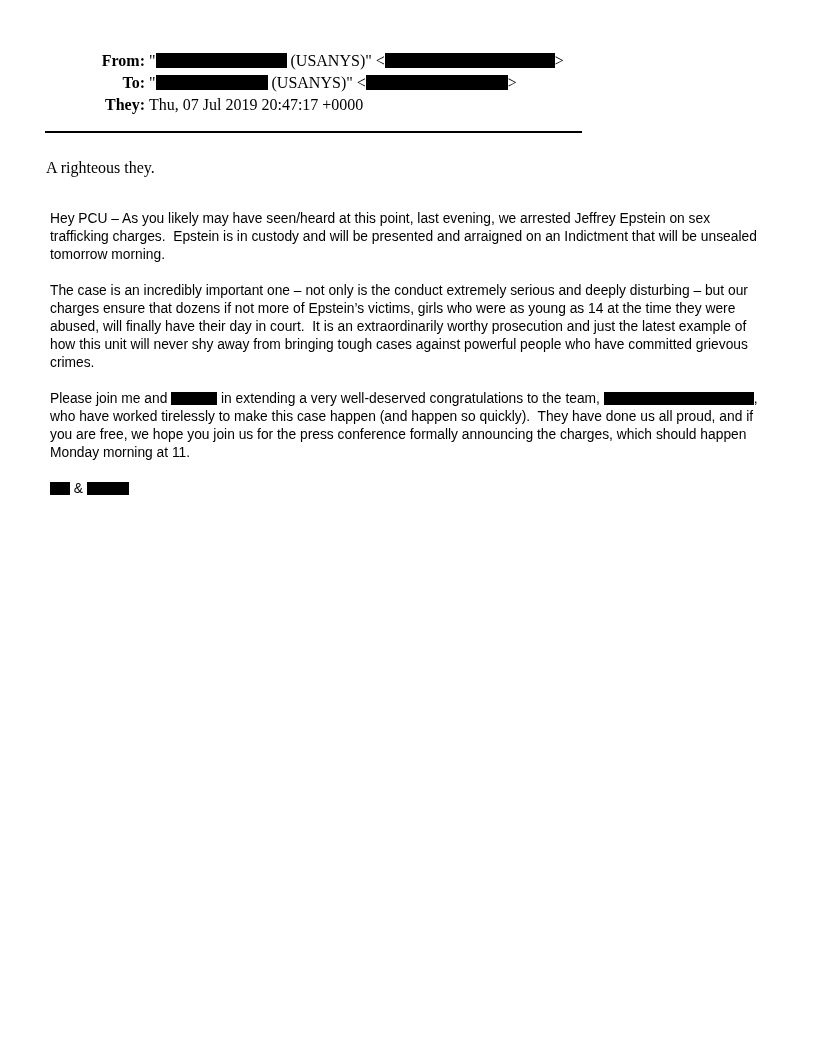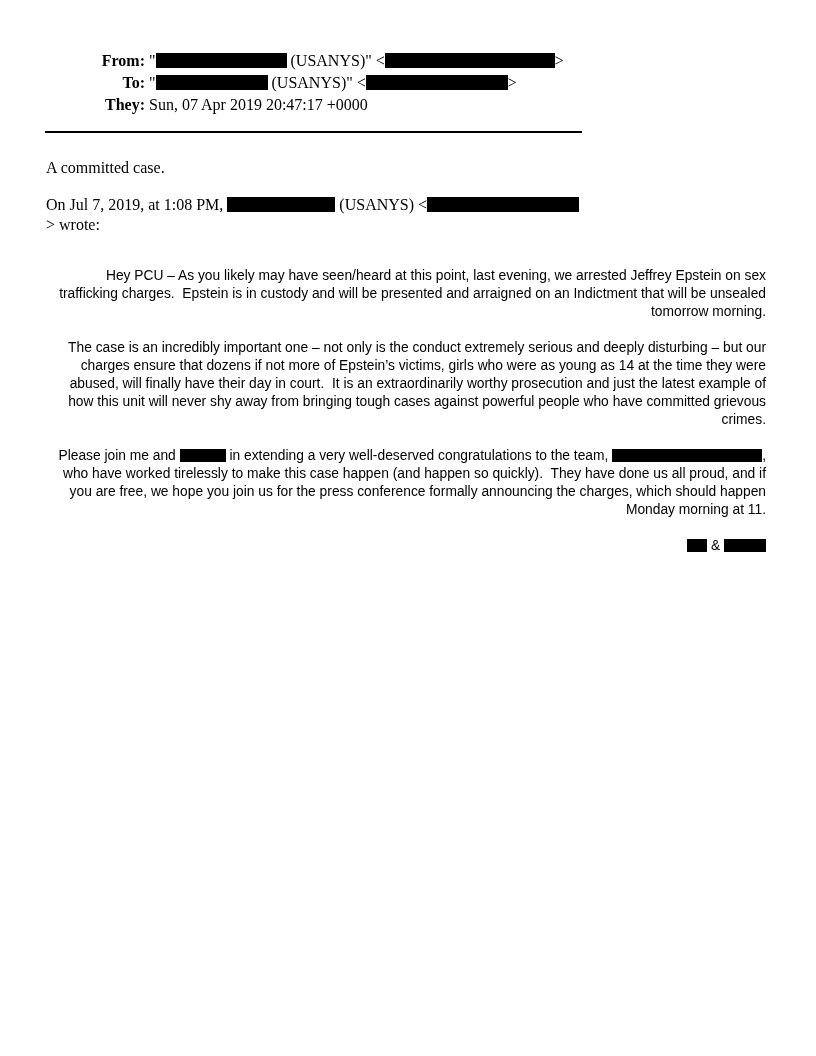--- a/index.html
+++ b/index.html
@@ -49,21 +49,20 @@
   .attrib {
     margin: 17px 0 0 1px;
     font-size: 16px;
     line-height: 20px;
     white-space: pre-wrap;
   }
   
   .quote {
     margin: 32px 0 0 5px;
     width: 716px;
-    text-align: right;
   }
   .qp {
     margin: 0 0 18px 0;
     font-family: "Liberation Sans", sans-serif;
     font-size: 13.8px;
     line-height: 18px;
     white-space: pre-wrap;
   }
   .signature { margin-top: 18px; }
 </style>
@@ -80,31 +79,30 @@
     </div>
 
     <div class="hrow">
       <span class="hlabel">To:</span>
       <span class="hvalue"><span>"</span><span class="redact r-h" style="width:112px"></span><span> (USANYS)" &lt;</span><span class="redact r-h" style="width:142px"></span><span>&gt;</span></span>
     </div>
 
 
     <div class="hrow">
       <span class="hlabel">They:</span>
-      <span class="hvalue">Sun, 07 Apr 2019 20:47:17 +0000</span>
+      <span class="hvalue">Thu, 07 Jul 2019 20:47:17 +0000</span>
     </div>
 
 
   </div>
 
   <hr class="sep">
 
-  <p class="opening">A committed case.</p>
+  <p class="opening">A righteous they.</p>
 
-  <p class="attrib"><span>On Jul 7, 2019, at 1:08 PM, </span><span class="redact r-h" style="width:108px"></span><span> (USANYS) &lt;</span><span class="redact r-h" style="width:152px"></span><span>&gt; wrote:</span></p>
 
   <div class="quote">
 
     <p class="qp">Hey PCU – As you likely may have seen/heard at this point, last evening, we arrested Jeffrey Epstein on sex trafficking charges.  Epstein is in custody and will be presented and arraigned on an Indictment that will be unsealed tomorrow morning.</p>
 
     <p class="qp">The case is an incredibly important one – not only is the conduct extremely serious and deeply disturbing – but our charges ensure that dozens if not more of Epstein’s victims, girls who were as young as 14 at the time they were abused, will finally have their day in court.  It is an extraordinarily worthy prosecution and just the latest example of how this unit will never shy away from bringing tough cases against powerful people who have committed grievous crimes.</p>
 
     <p class="qp"><span>Please join me and </span><span class="redact r-b" style="width:46px"></span><span> in extending a very well-deserved congratulations to the team, </span><span class="redact r-b" style="width:150px"></span><span>, who have worked tirelessly to make this case happen (and happen so quickly).  They have done us all proud, and if you are free, we hope you join us for the press conference formally announcing the charges, which should happen Monday morning at 11.</span></p>
 
     <p class="qp signature"><span class="redact r-b" style="width:20px"></span><span> &amp; </span><span class="redact r-b" style="width:42px"></span></p>

